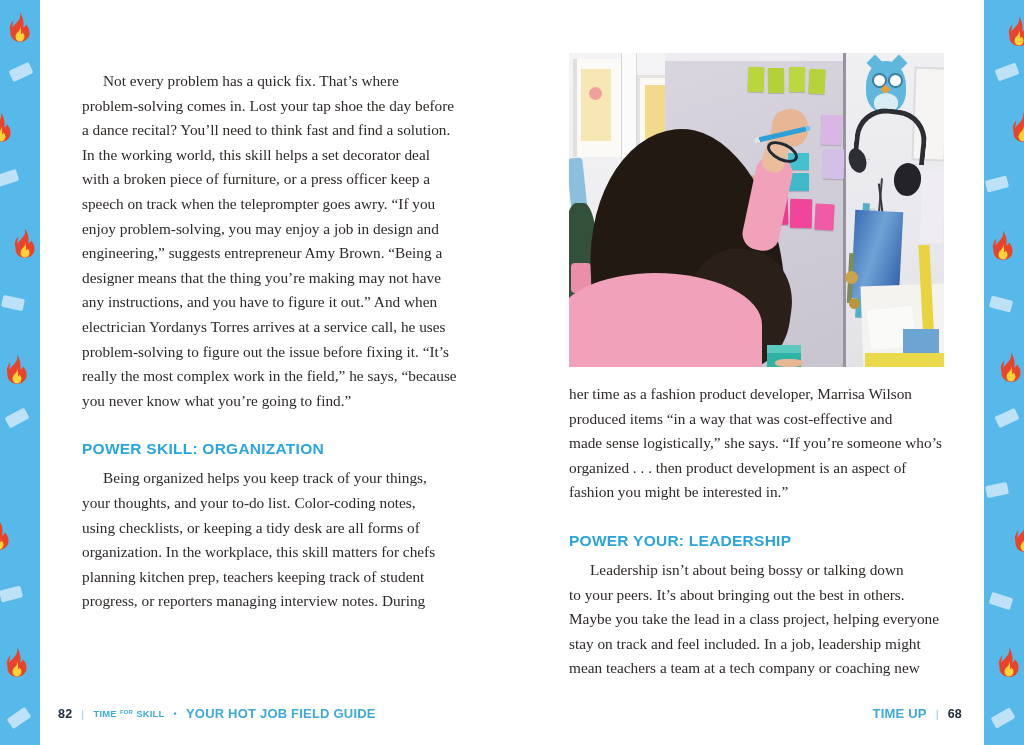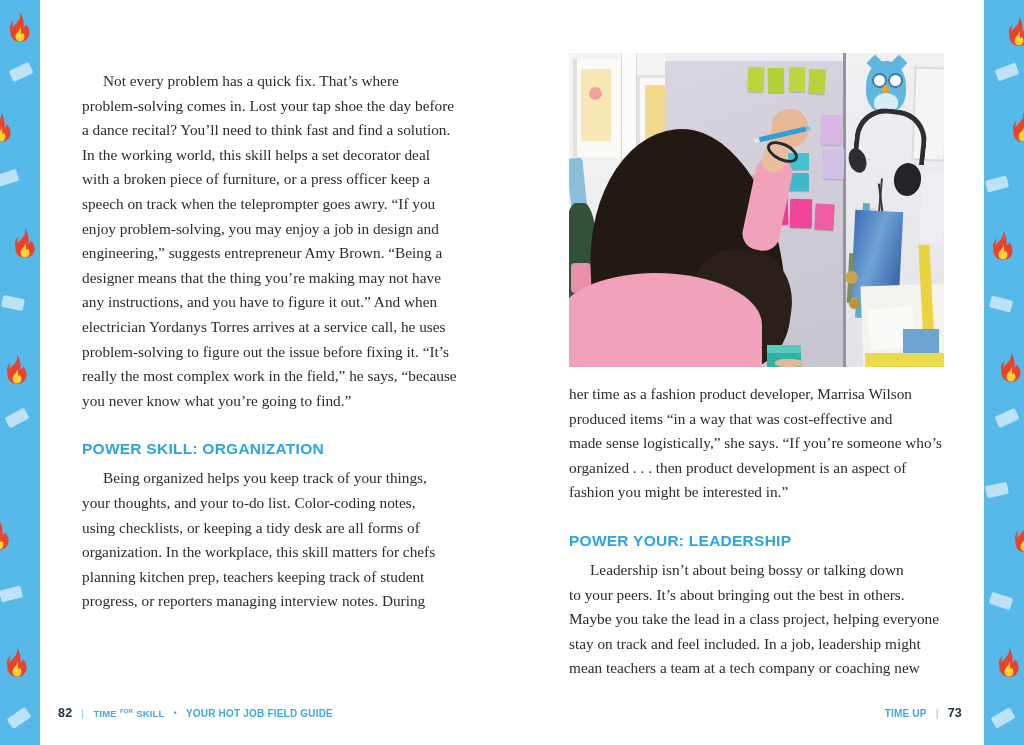--- a/index.html
+++ b/index.html
@@ -23,21 +23,21 @@
          color:#2e2a28;white-space:pre-line;}
   p.body.indent{text-indent:21px;}
   p.body.first{margin-top:0;}
   
   .footer{position:absolute;top:706px;display:flex;align-items:center;gap:9px;
           font-family:"Liberation Sans",sans-serif;font-weight:800;letter-spacing:.2px;}
   .footer-left{left:58px;}
   .footer-right{right:62px;}
   .pagenum{font-size:12.5px;color:#212f3e;}
   .fdiv{font-size:11px;font-weight:400;color:#8ccaec;}
-  .fblue{font-size:10px;color:#3fa9db;}
+  .fblue{font-size:13px;color:#3fa9db;}
   .fbrand{display:inline-flex;align-items:center;font-size:9.5px;color:#3fa9db;}
   .fbrand .tiny{font-size:6px;margin:0 3px;position:relative;top:-2px;}
   .fbullet{font-size:9px;color:#3fa9db;}
   
   .photo{position:absolute;left:569px;top:53px;width:375px;height:314px;overflow:hidden;background:#e8e7ea;}
   .photo .pa{position:absolute;}
   .note{position:absolute;border-radius:1px;box-shadow:0 1px 1px rgba(0,0,0,.18);}
 </style>
 </head>
 <body>
@@ -250,16 +250,16 @@
     <p class="body indent">Leadership isn’t about being bossy or talking down
 to your peers. It’s about bringing out the best in others.
 Maybe you take the lead in a class project, helping everyone
 stay on track and feel included. In a job, leadership might
 mean teachers a team at a tech company or coaching new</p>
   </div>
 
   <div class="footer footer-right">
     <span class="fblue">TIME UP</span>
     <span class="fdiv">|</span>
-    <span class="pagenum">73</span>
+    <span class="pagenum">68</span>
   </div>
 
 </div>
 
 </body></html>

